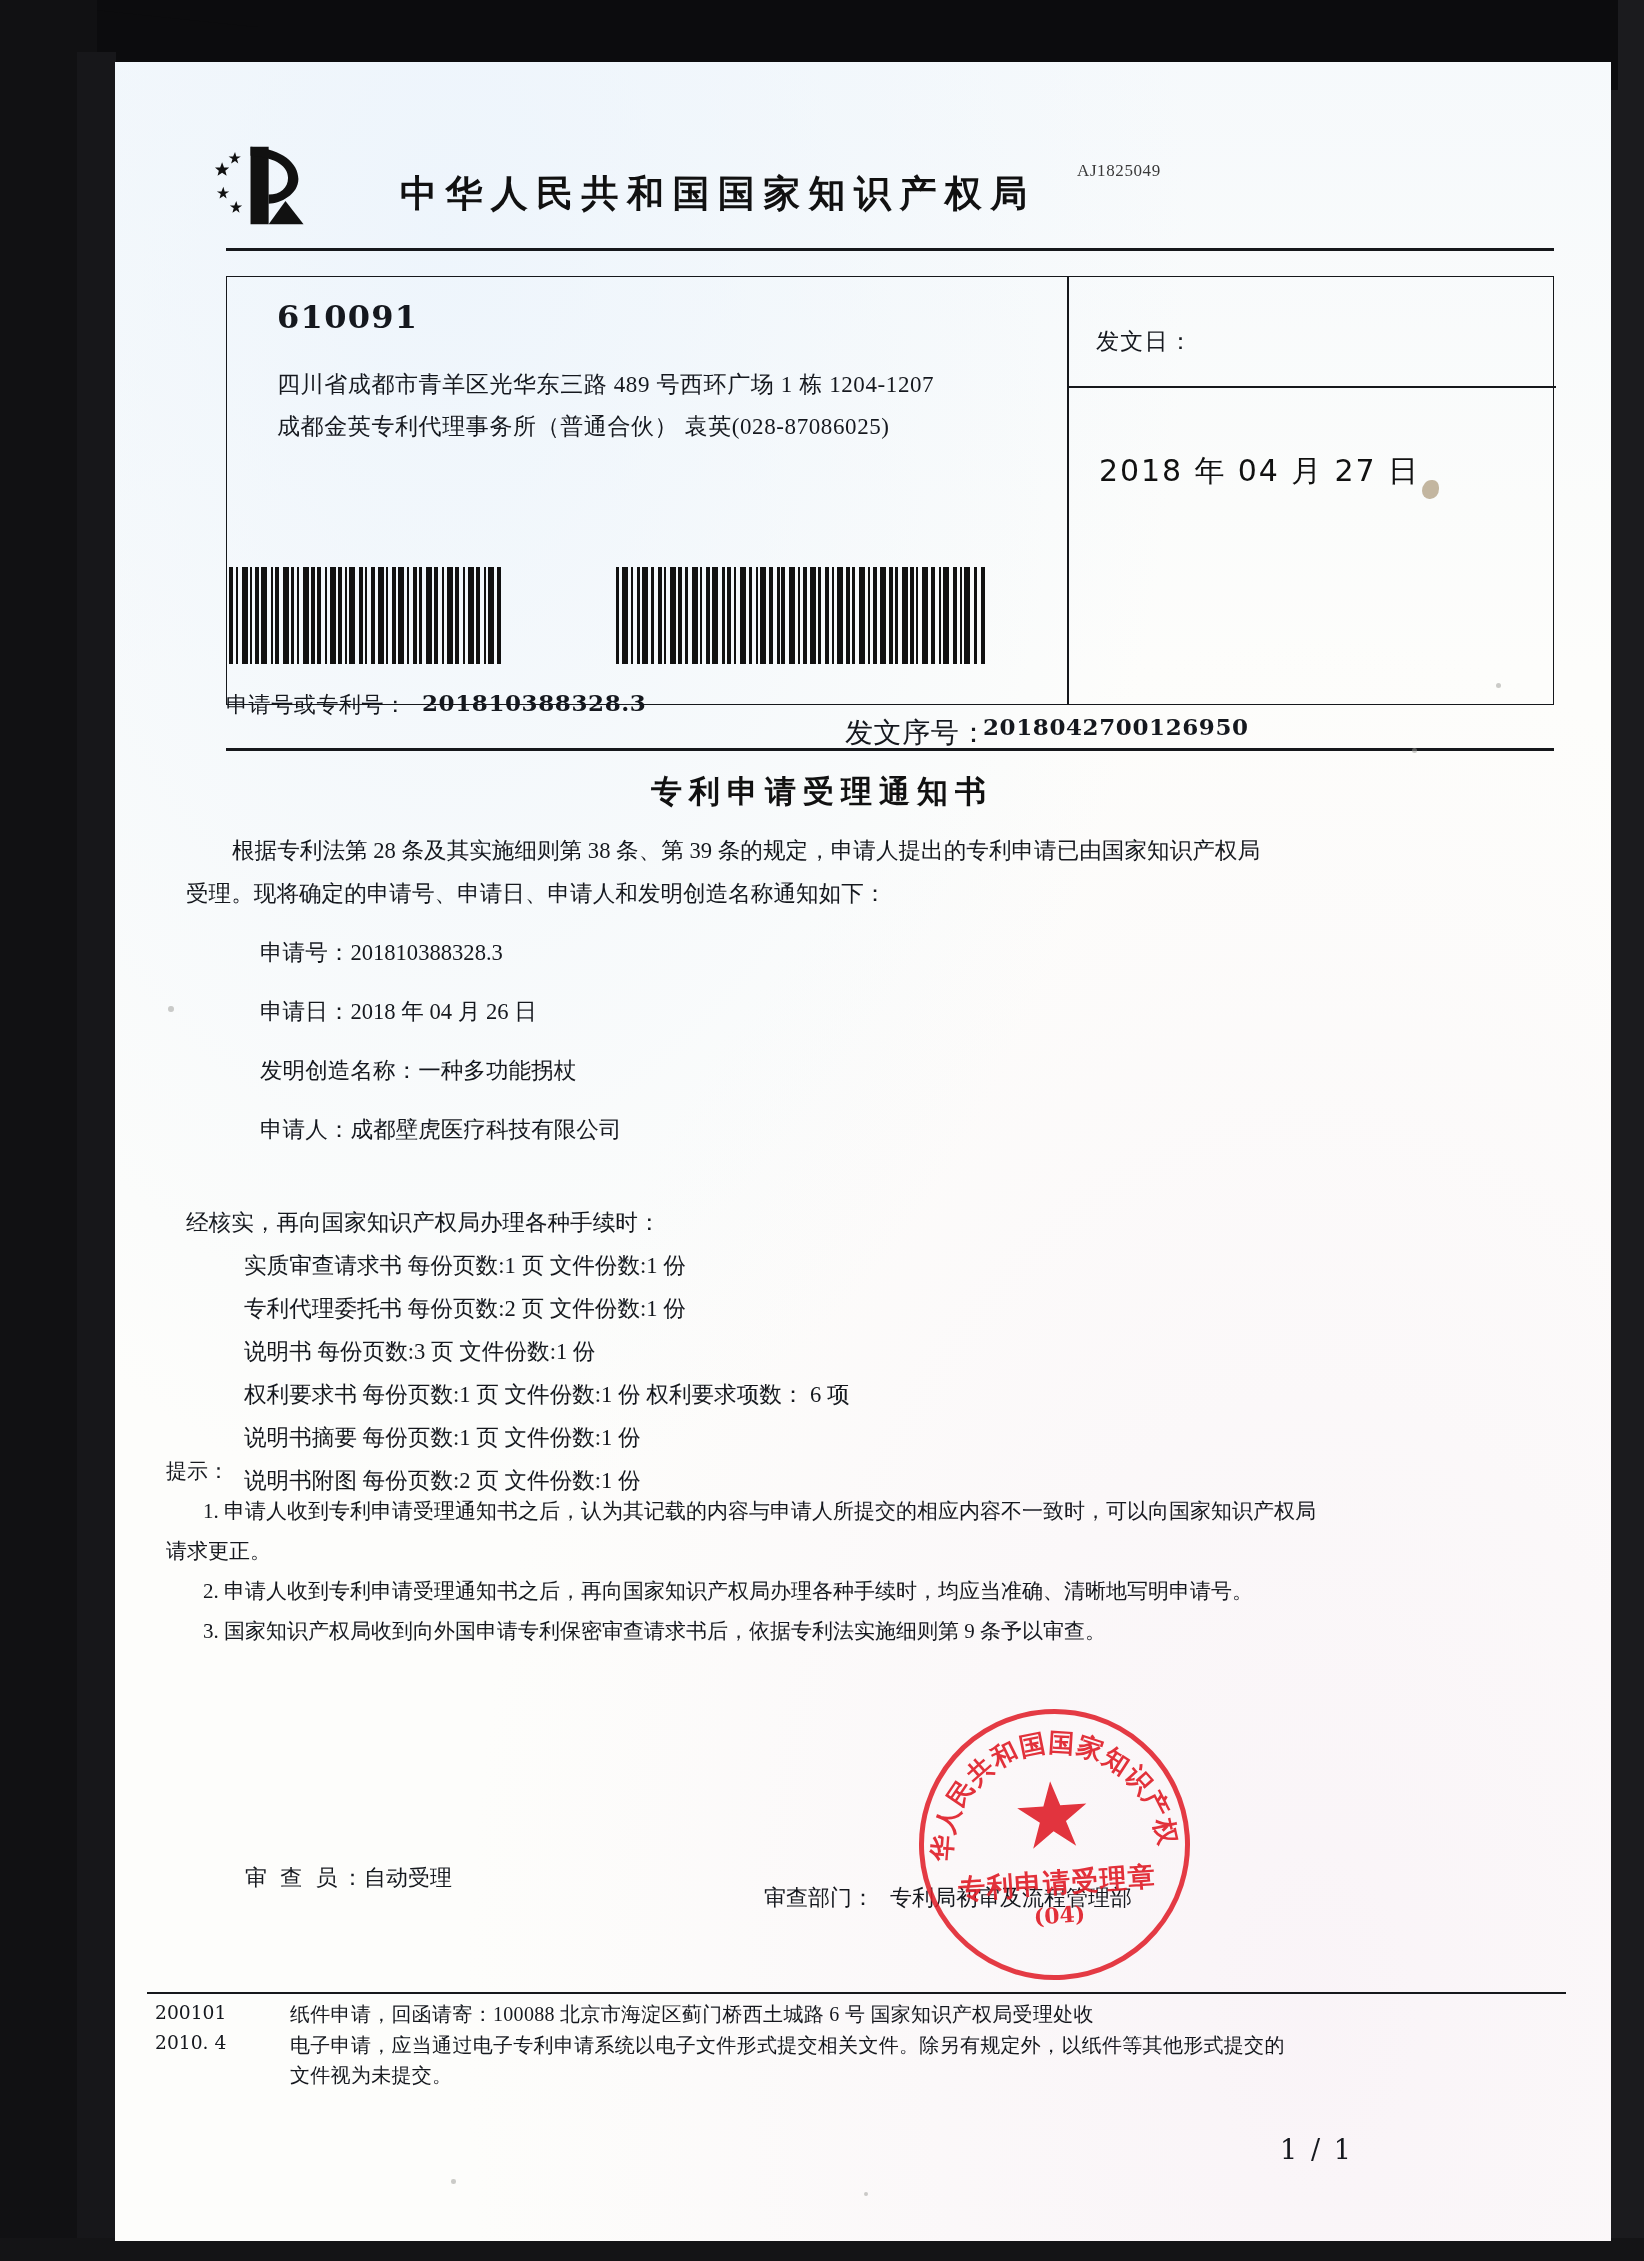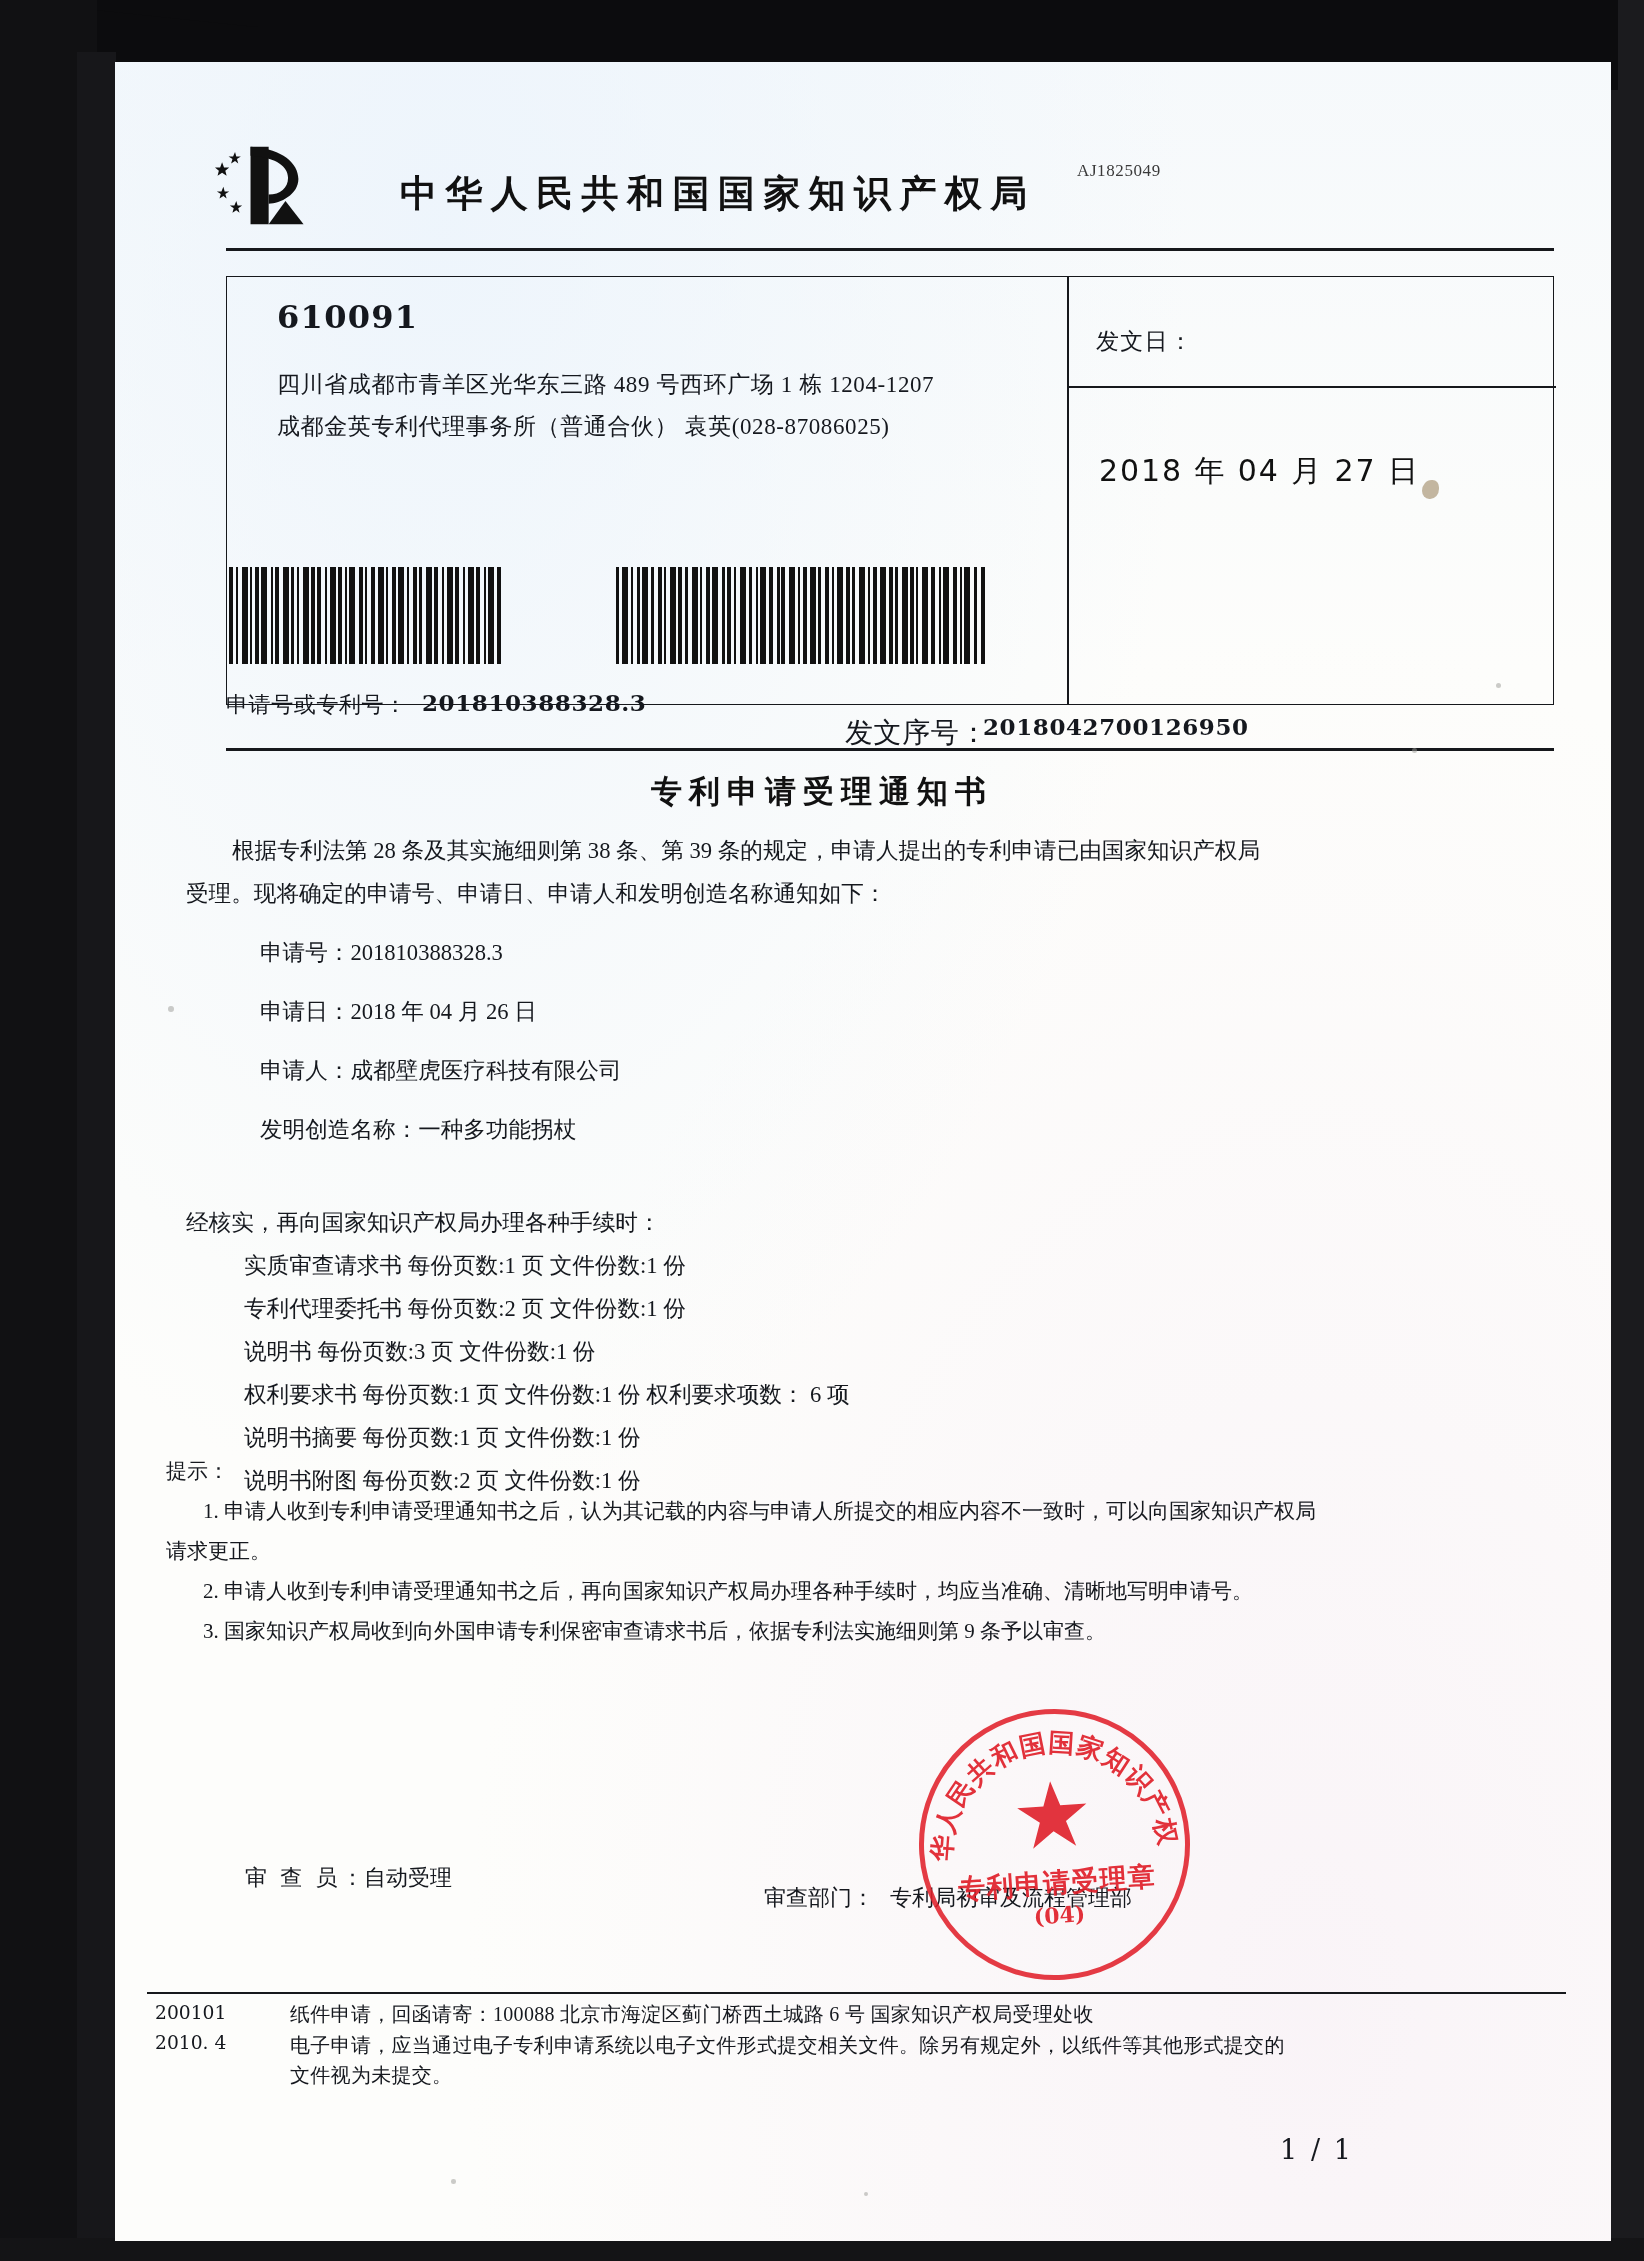--- a/index.html
+++ b/index.html
@@ -555,22 +555,22 @@
   <div class="rule-under-appno"></div>
 
   <div class="main-title">专利申请受理通知书</div>
 
   <div class="body">
     <p class="indent2">根据专利法第 28 条及其实施细则第 38 条、第 39 条的规定，申请人提出的专利申请已由国家知识产权局</p>
     <p>受理。现将确定的申请号、申请日、申请人和发明创造名称通知如下：</p>
     <div class="fields">
       <p>申请号：201810388328.3</p>
       <p>申请日：2018 年 04 月 26 日</p>
+      <p>发明创造名称：一种多功能拐杖</p>
       <p>申请人：成都壁虎医疗科技有限公司</p>
-      <p>发明创造名称：一种多功能拐杖</p>
     </div>
     <div class="gap"></div>
     <p class="ml">经核实，再向国家知识产权局办理各种手续时：</p>
     <div class="docs">
       <p>实质审查请求书 每份页数:1 页 文件份数:1 份</p>
       <p>专利代理委托书 每份页数:2 页 文件份数:1 份</p>
       <p>说明书 每份页数:3 页 文件份数:1 份</p>
       <p>权利要求书 每份页数:1 页 文件份数:1 份 权利要求项数： 6 项</p>
       <p>说明书摘要 每份页数:1 页 文件份数:1 份</p>
       <p>说明书附图 每份页数:2 页 文件份数:1 份</p>

